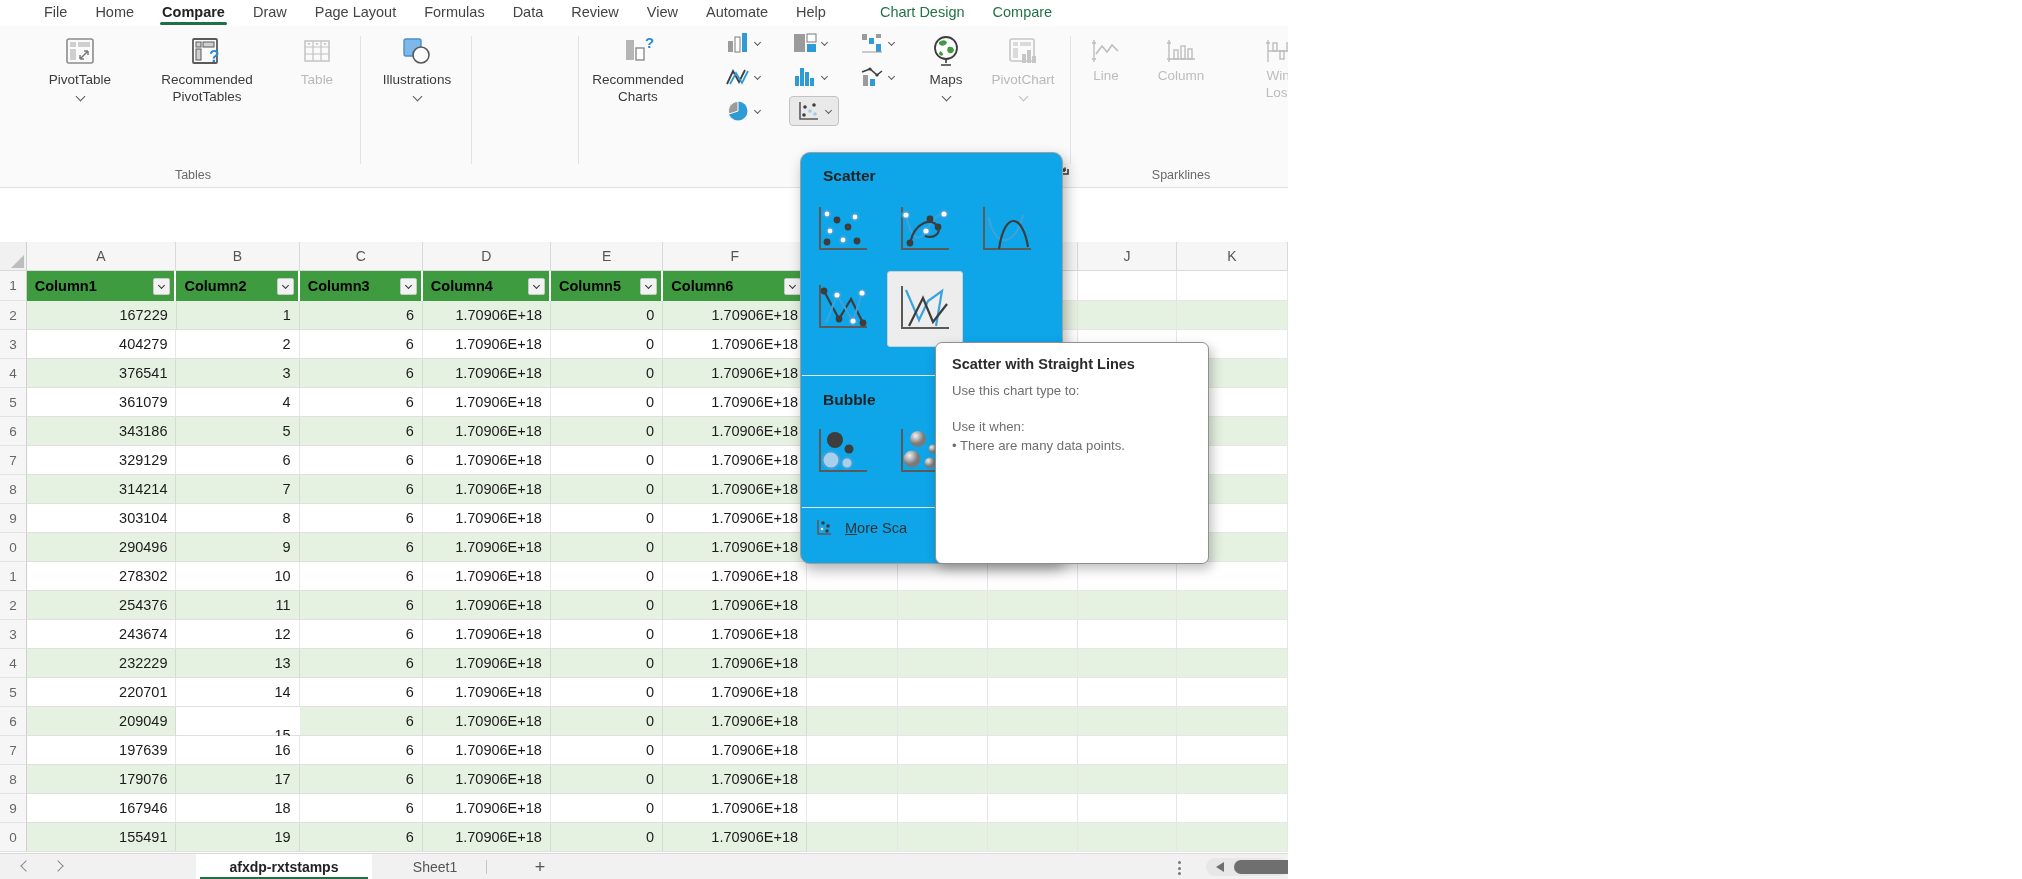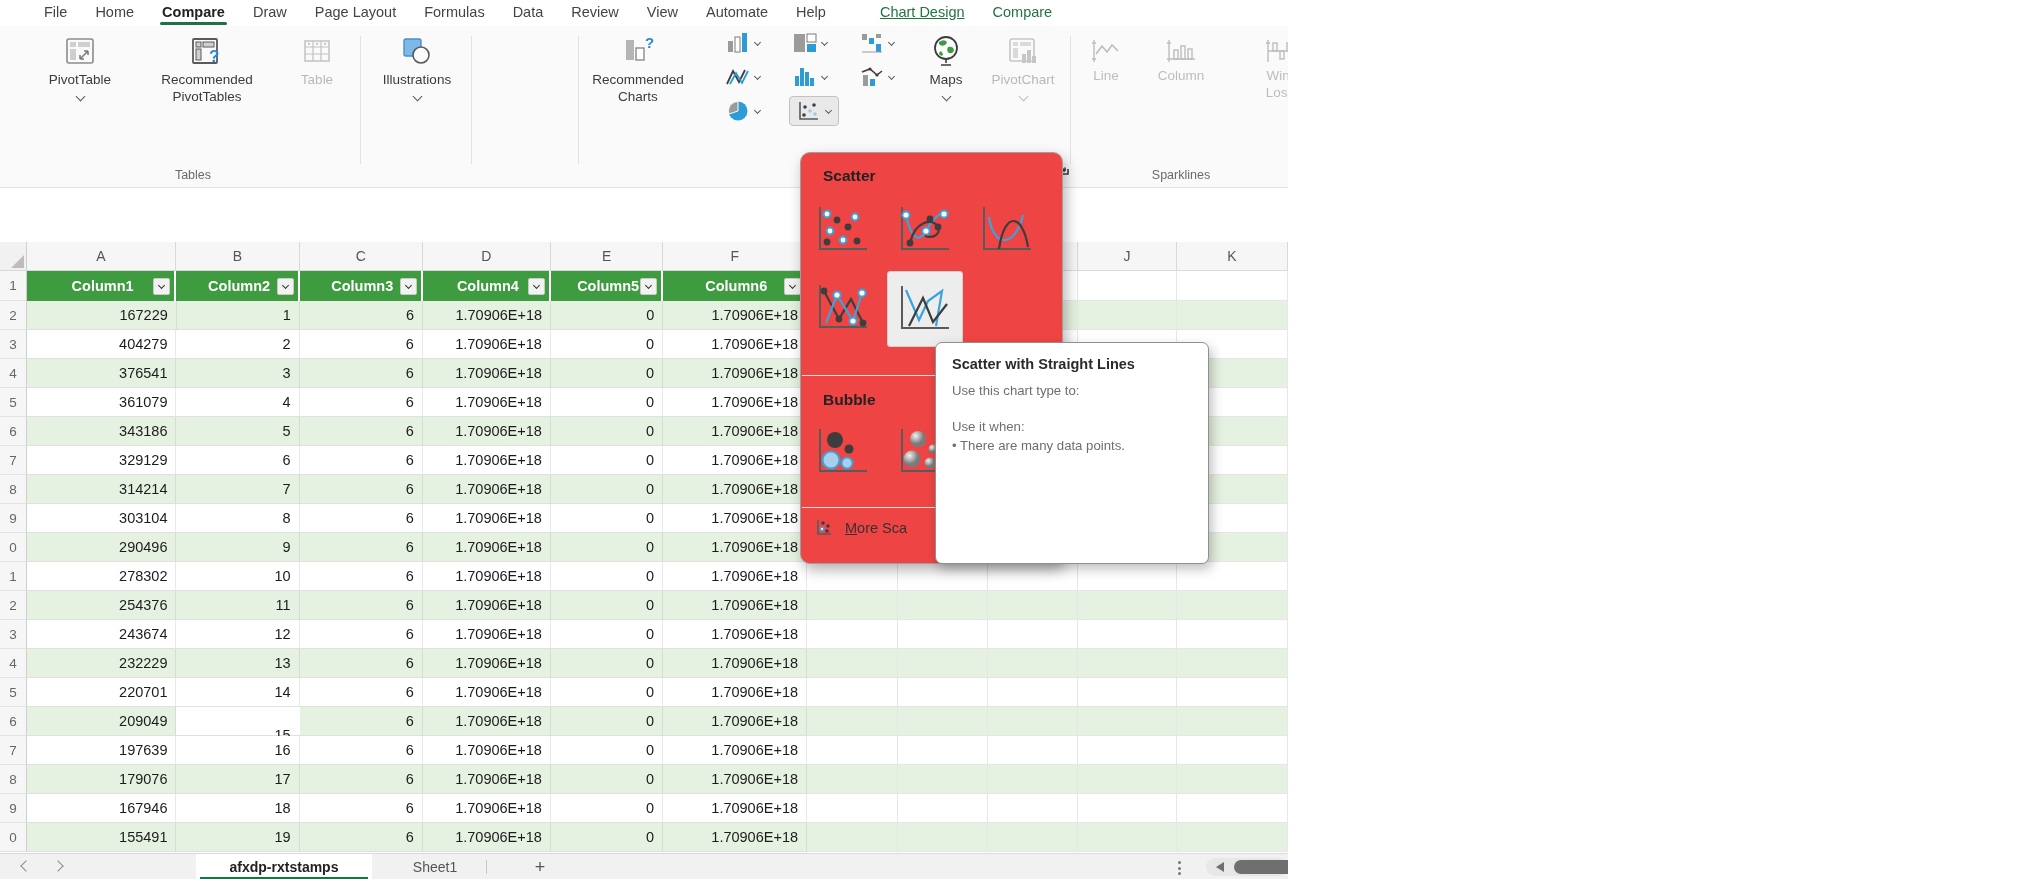--- a/index.html
+++ b/index.html
@@ -5,21 +5,21 @@
   * { box-sizing: border-box; margin: 0; padding: 0; }
   html,body { width:2022px; height:879px; background:#fff; font-family:"Liberation Sans",sans-serif; overflow:hidden; }
   .app { position:absolute; left:0; top:0; width:1288px; height:879px; background:#fff; overflow:hidden; }
 
   
   .menubar { position:absolute; left:0; top:0; width:100%; height:26px; background:#fff; display:flex; align-items:center; padding-left:30px; }
   .mi { position:relative; padding:0 14px; font-size:14.5px; color:#444; height:26px; line-height:24px; cursor:default; }
   .mi.active { color:#222; font-weight:bold; }
   .mi.active::after { content:""; position:absolute; left:12px; right:12px; bottom:1px; height:3px; border-radius:2px; background:#1e7145; }
   .mi.ctx { color:#217346; }
-  .mi.ctx1 { margin-left:26px;text-decoration:underline; }
+  .mi.ctx1 { margin-left:26px; }
 
   
   .ribbon { position:absolute; left:0; top:26px; width:100%; height:162px; background:#fafafa; border-bottom:1px solid #e1e1e1; }
   .rsep { position:absolute; top:10px; height:128px; width:1px; background:#e3e3e3; }
   .rgroup { position:absolute; top:0; height:162px; }
   .glabel { position:absolute; bottom:6px; left:0; right:0; text-align:center; font-size:12.5px; color:#6a6a6a; }
   .bb { position:absolute; top:8px; display:flex; flex-direction:column; align-items:center; cursor:pointer; }
   .bb-ic { height:34px; display:flex; align-items:center; justify-content:center; }
   .bb-lb { font-size:13.5px; color:#3b3b3b; text-align:center; line-height:1.25; margin-top:4px; }
   .bb.dis .bb-lb { color:#b9b9b9; }
@@ -49,26 +49,26 @@
   .chrow { display:flex; height:29px; background:#f6f6f6; border-bottom:1px solid #d9d9d9; }
   .corner { width:27px; border-right:1px solid #cfcfcf; position:relative; background:#f1f1f1; }
   .corner i { position:absolute; right:2px; bottom:2px; width:0; height:0; border-left:13px solid transparent; border-bottom:13px solid #bdbdbd; }
   .ch { border-right:1px solid #d9d9d9; display:flex; align-items:center; justify-content:center; font-size:14px; color:#555; }
   .row { display:flex; height:29px; }
   .hrow { height:30px; }
   .rn { width:27px; background:#f6f6f6; border-right:1px solid #cfcfcf; border-bottom:1px solid #e2e2e2; color:#666; font-size:13.5px; display:flex; align-items:center; justify-content:flex-end; padding-right:9px; }
   .cell { border-right:1px solid rgba(150,150,150,.22); border-bottom:1px solid #e0e0e0; font-size:14.5px; color:#1c1c1c; display:flex; align-items:center; justify-content:flex-end; padding-right:8px; background:#fff; }
   .row.band .cell { background:#e6f2e1; }
   .cell.empty { border-right:1px solid #e6e6e6; border-bottom:1px solid #e6e6e6; }
-  .hcell { background:#3f9b3f; border-right:2px solid #fff; color:#ffffff; font-weight:bold; font-size:14.5px; display:flex; align-items:center; justify-content:center; padding:0 4px 0 8px; position:relative; }
+  .hcell { background:#3f9b3f; border-right:2px solid #fff; color:#000000; font-weight:bold; font-size:14.5px; display:flex; align-items:center; justify-content:flex-start; padding:0 4px 0 8px; position:relative; }
   .filter { position:absolute; right:4px; width:17px; height:17px; background:#f2f2f2; border:1px solid #c9c9c9; border-radius:2px; display:flex; align-items:center; justify-content:center; cursor:pointer; }
   .filter .chev { width:5px; height:5px; margin-top:-2px; border-color:#333; }
 
   
-  .dropdown { position:absolute; left:800px; top:152px; width:263px; height:412px; background:#ef4444; border:1px solid #9f9f9f; border-radius:10px; box-shadow:3px 6px 14px rgba(0,0,0,.3); z-index:40; }
+  .dropdown { position:absolute; left:800px; top:152px; width:263px; height:412px; background:#0ea5e9; border:1px solid #9f9f9f; border-radius:10px; box-shadow:3px 6px 14px rgba(0,0,0,.3); z-index:40; }
   .dd-h { position:absolute; left:22px; font-size:15.5px; font-weight:bold; color:#222; }
   .tile { position:absolute; width:64px; height:62px; display:flex; align-items:center; justify-content:center; cursor:pointer; }
   .tile.hl { background:#ededed; border:1px solid #cfcfcf; border-radius:3px; width:76px; height:76px; }
   .dd-div { position:absolute; left:1px; right:1px; height:1px; background:#e4e4e4; }
   .more { position:absolute; left:14px; top:366px; display:flex; align-items:center; gap:12px; cursor:pointer; }
   .more-label { font-size:14.5px; color:#333; }
   .more-label::first-letter { text-decoration:underline; }
 
   
   .tooltip { position:absolute; left:935px; top:342px; width:274px; height:222px; background:#fff; border:1px solid #8f8f8f; border-radius:7px; box-shadow:3px 5px 12px rgba(0,0,0,.25); z-index:50; padding:13px 16px; }

